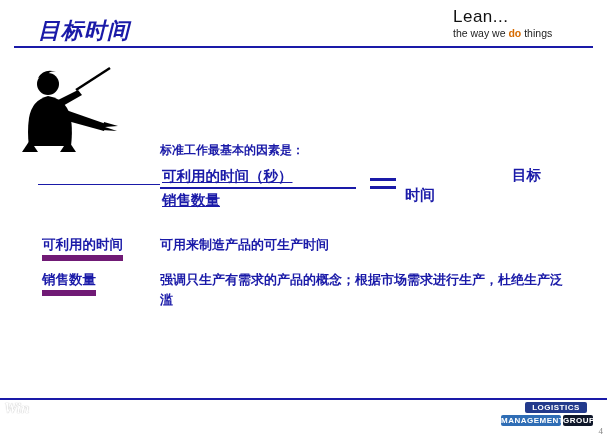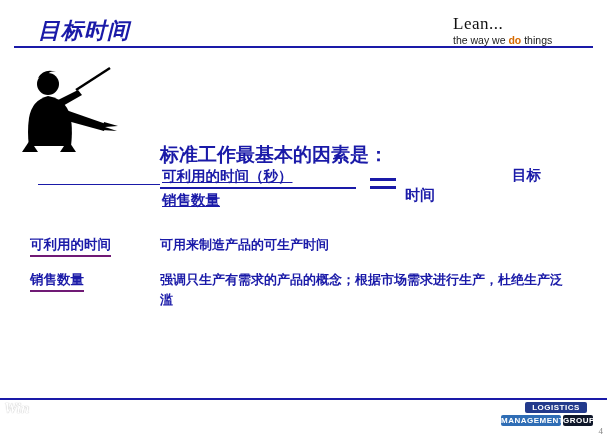--- a/index.html
+++ b/index.html
@@ -42,26 +42,25 @@
     background: #1a1aa8;
   }
   .brand {
     position: absolute;
     right: 14px;
     top: 8px;
     text-align: left;
     width: 140px;
   }
   .brand-lean {
-    font-family: Liberation Serif, serif;
+    font-family: Liberation Sans, sans-serif;
     font-size: 17px;
     color: #111111;
     letter-spacing: 0.5px;
     line-height: 17px;
-    margin-top: 7px;
   }
   .brand-tag {
     font-family: "Liberation Sans", sans-serif;
     font-size: 10.5px;
     color: #222222;
     line-height: 13px;
     margin-top: 2px;
     white-space: nowrap;
   }
   .brand-tag .hl {
@@ -76,21 +75,21 @@
     width: 130px;
     height: 90px;
   }
   
   .lead-text {
     position: absolute;
     left: 160px;
     top: 142px;
     font-family: "Liberation Serif", serif;
     font-weight: bold;
-    font-size: 19px;
+    font-size: 12px;
     color: #1a1aa8;
     white-space: nowrap;
   }
   .formula {
     position: absolute;
     left: 160px;
     top: 166px;
     width: 420px;
     height: 48px;
   }
@@ -153,25 +152,25 @@
   .left-rule {
     position: absolute;
     left: 38px;
     top: 184px;
     width: 122px;
     height: 1px;
     background: #1a1aa8;
   }
   .def-term {
     position: absolute;
-    left: 30px;
+    left: 42px;
     font-weight: bold;
     font-size: 13.5px;
     color: #1a1aa8;
-    border-bottom: 2px solid #701a75;
+    border-bottom: 6px solid #701a75;
     padding-bottom: 1px;
     white-space: nowrap;
   }
   .def-desc {
     position: absolute;
     left: 160px;
     width: 410px;
     font-weight: bold;
     font-size: 13px;
     color: #1a1aa8;

